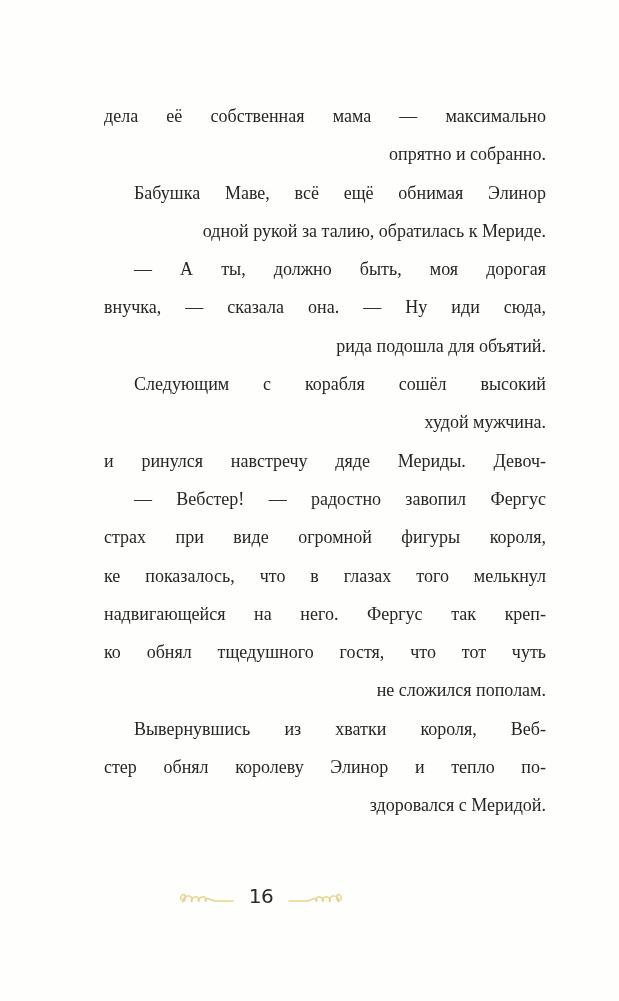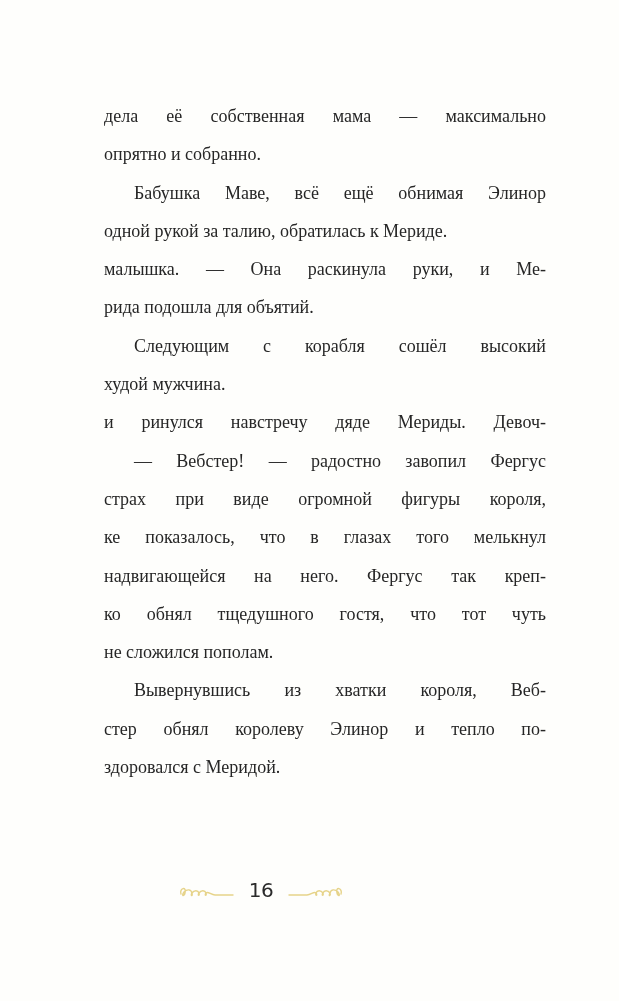--- a/index.html
+++ b/index.html
@@ -36,34 +36,34 @@
       white-space: nowrap;
       overflow: visible;
     }
     .line.just {
       white-space: normal;
       text-align: justify;
       text-align-last: justify;
       -moz-text-align-last: justify;
     }
     .line.last {
-      text-align: left;
+      text-align: right;
     }
     .line.indent {
       padding-left: 30px;
     }
     .folio {
       position: absolute;
       left: 0;
       top: 878px;
       width: 522px;
       height: 30px;
       display: flex;
       justify-content: center;
-      align-items: flex-start;
+      align-items: flex-end;
     }
     .folio .num {
       font-family: "DejaVu Sans", "Liberation Sans", sans-serif;
       font-size: 20px;
       color: #2a2a2a;
       width: 52px;
       text-align: center;
       letter-spacing: -0.5px;
     }
     .ornament {
@@ -82,21 +82,22 @@
       <span class="line just">дела её собственная мама — максимально</span>
       <span class="line last">опрятно и собранно.</span>
     </div>
 
     <div>
       <span class="line just indent">Бабушка Маве, всё ещё обнимая Элинор</span>
       <span class="line last">одной рукой за талию, обратилась к Мериде.</span>
     </div>
 
     <div>
-      <span class="line just">малышка. — Она раскинула руки, и Ме-</span>
+      <span class="line just indent">— А ты, должно быть, моя дорогая</span>
+      <span class="line just">внучка, — сказала она. — Ну иди сюда,</span>
       <span class="line last">рида подошла для объятий.</span>
     </div>
 
     <div>
       <span class="line just indent">Следующим с корабля сошёл высокий</span>
       <span class="line last">худой мужчина.</span>
     </div>
 
     <div>
       <span class="line just">и ринулся навстречу дяде Мериды. Девоч-</span>

